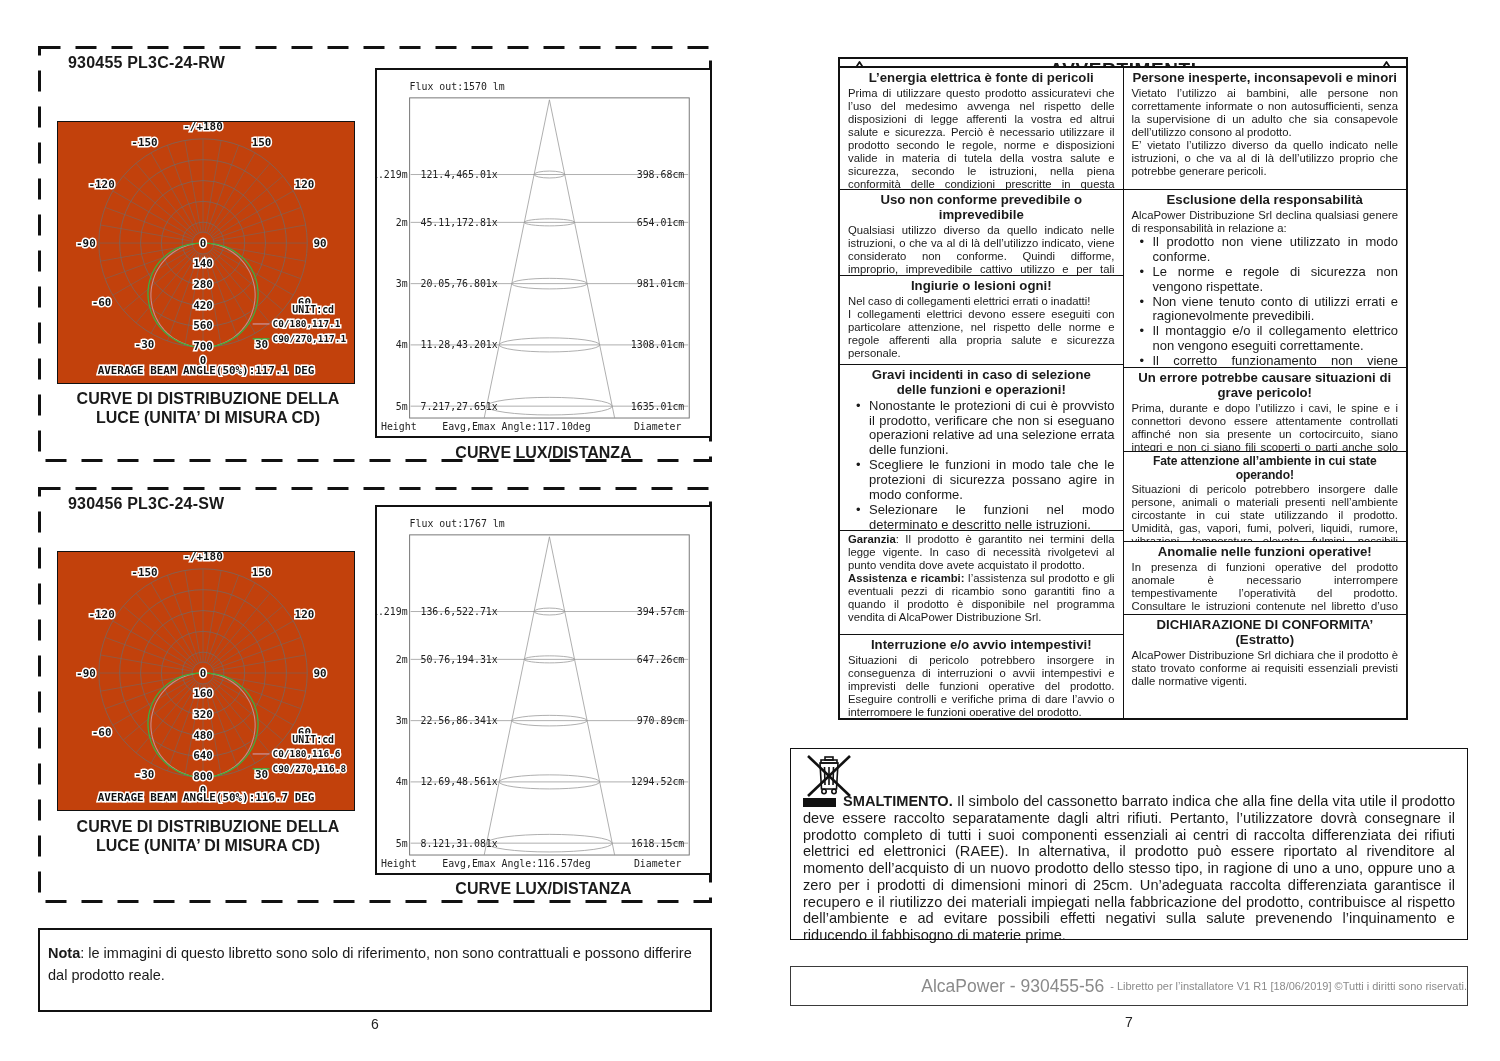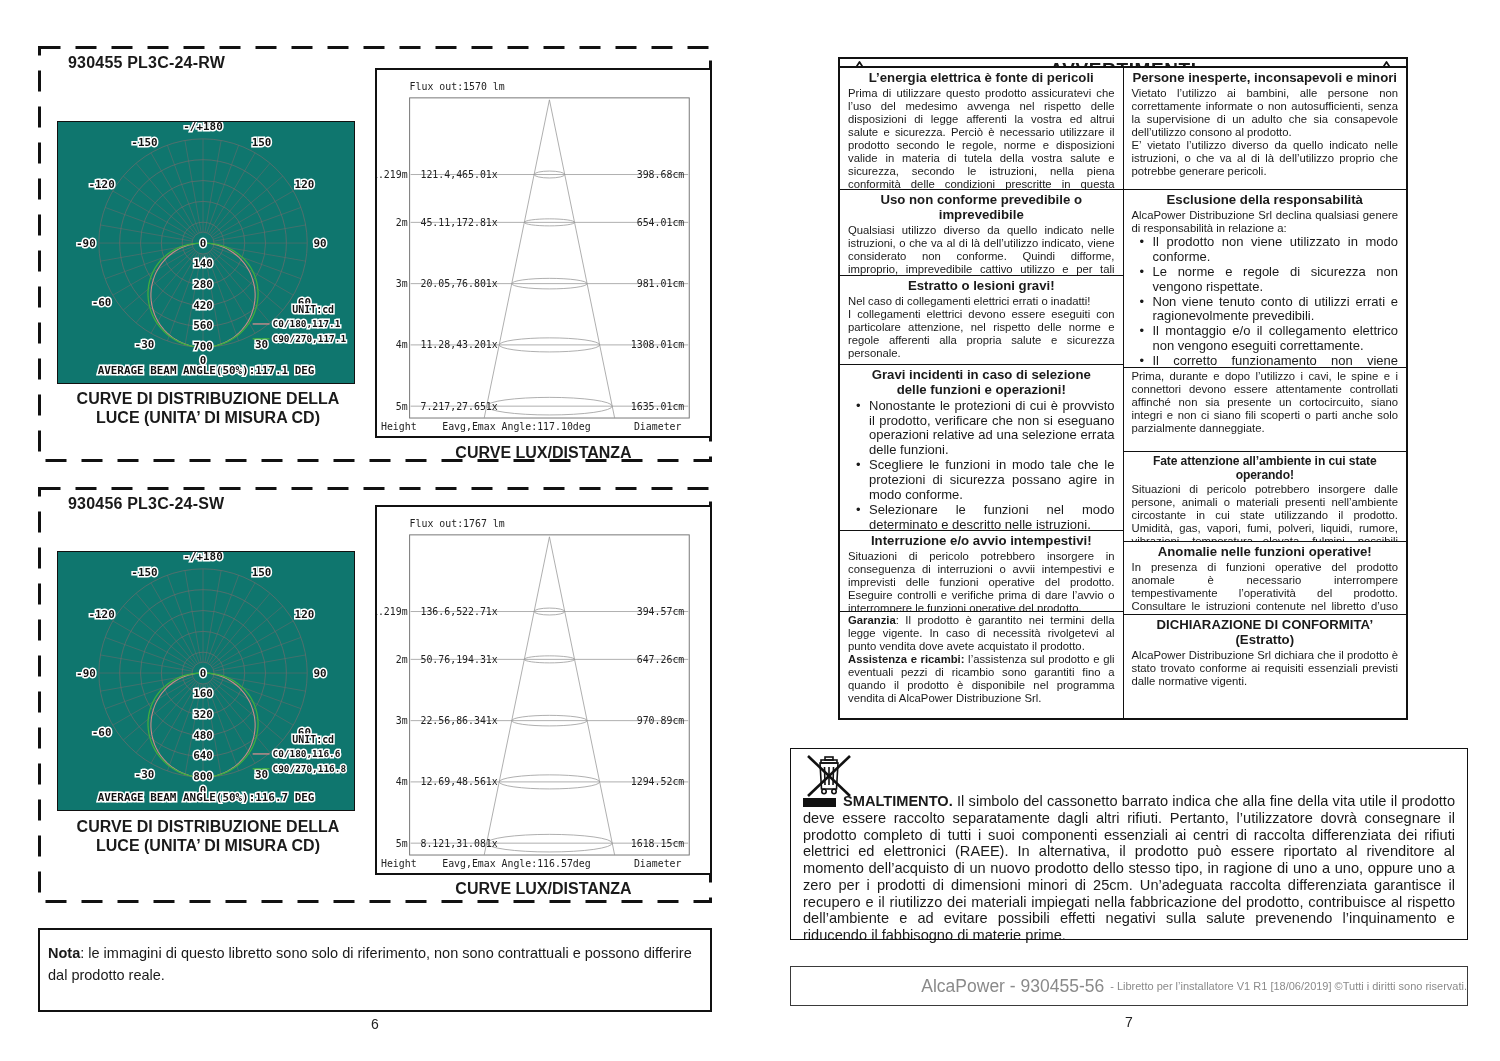--- a/index.html
+++ b/index.html
@@ -2,21 +2,21 @@
 <html><head>
 <meta charset="utf-8">
 <style>
   html,body{margin:0;padding:0}
   body{width:1500px;height:1061px;position:relative;background:#fff;color:#1a1a1a;
        font-family:"Liberation Sans",sans-serif;overflow:hidden}
   .abs{position:absolute;box-sizing:border-box}
   .dashed-svg{position:absolute;left:0;top:0;pointer-events:none}
   .sec-title{font-weight:bold;font-size:16px;letter-spacing:.2px}
   .chart-caption{font-weight:bold;font-size:16px;text-align:center;line-height:1.2}
-  .polar-box{border:1.5px solid #111;background:#0f766e}
+  .polar-box{border:1.5px solid #111;background:#c2410c}
   .lux-box{border:2.5px solid #111;background:#fff}
   .note-box{border:2px solid #111;font-size:14.5px;padding:13px 8px 0;line-height:1.5}
   .pagenum{font-size:14px;text-align:center;color:#222}
   .warn-header{border:2px solid #111;display:flex;align-items:center;padding:0 7px;background:#fff}
   .warn-title{font-weight:bold;font-size:19px;letter-spacing:.6px;flex:1;text-align:center}
   .warn-table{border:2px solid #111;display:flex;background:#fff}
   .warn-col{width:50%;display:flex;flex-direction:column}
   .warn-col.rightcol{border-left:1.5px solid #111}
   .cell{border-bottom:1.5px solid #111;padding:2px 8px 1px;overflow:hidden;box-sizing:border-box}
   .cell:last-child{border-bottom:none}
@@ -301,40 +301,40 @@
   <div class="warn-col" id="warnL">
       <div class="cell" style="height: 122px;">
         <h3>L’energia elettrica è fonte di pericoli</h3>
         <p>Prima di utilizzare questo prodotto assicuratevi che l’uso del medesimo avvenga nel rispetto delle disposizioni di legge afferenti la vostra ed altrui salute e sicurezza. Perciò è necessario utilizzare il prodotto secondo le regole, norme e disposizioni valide in materia di tutela della vostra salute e sicurezza, secondo le istruzioni, nella piena conformità delle condizioni prescritte in questa pubblicazione.</p>
       </div>
       <div class="cell" style="height: 86px;">
         <h3>Uso non conforme prevedibile o imprevedibile</h3>
         <p>Qualsiasi utilizzo diverso da quello indicato nelle istruzioni, o che va al di là dell’utilizzo indicato, viene considerato non conforme. Quindi difforme, improprio, imprevedibile cattivo utilizzo e per tali ragioni ad alto livello di pericolo. Di conseguenza solleva sin d’ora AlcaPower da ogni responsabilità.</p>
       </div>
       <div class="cell" style="height: 89px;">
-        <h3>Estratto o lesioni gravi!</h3>
+        <h3>Ingiurie o lesioni ogni!</h3>
         <p>Nel caso di collegamenti elettrici errati o inadatti!</p>
         <p>I collegamenti elettrici devono essere eseguiti con particolare attenzione, nel rispetto delle norme e regole afferenti alla propria salute e sicurezza personale.</p>
       </div>
       <div class="cell" style="height: 166px;">
         <h3>Gravi incidenti in caso di selezione<br>delle funzioni e operazioni!</h3>
         <ul>
           <li>Nonostante le protezioni di cui è provvisto il prodotto, verificare che non si eseguano operazioni relative ad una selezione errata delle funzioni.</li>
           <li>Scegliere le funzioni in modo tale che le protezioni di sicurezza possano agire in modo conforme.</li>
           <li>Selezionare le funzioni nel modo determinato e descritto nelle istruzioni.</li>
           <li>L’eventuale collegamento ad un altro apparecchio deve essere monitorato in modo da garantire la massima sicurezza.</li>
         </ul>
       </div>
+      <div class="cell" style="height: 104px;">
+        <p><b>Garanzia</b>: Il prodotto è garantito nei termini della legge vigente. In caso di necessità rivolgetevi al punto vendita dove avete acquistato il prodotto.</p>
+        <p><b>Assistenza e ricambi:</b> l’assistenza sul prodotto e gli eventuali pezzi di ricambio sono garantiti fino a quando il prodotto è disponibile nel programma vendita di AlcaPower Distribuzione Srl.</p>
+      </div>
       <div class="cell" style="height: 81px;">
         <h3>Interruzione e/o avvio intempestivi!</h3>
         <p>Situazioni di pericolo potrebbero insorgere in conseguenza di interruzioni o avvii intempestivi e imprevisti delle funzioni operative del prodotto. Eseguire controlli e verifiche prima di dare l’avvio o interrompere le funzioni operative del prodotto.</p>
-      </div>
-      <div class="cell" style="height: 104px;">
-        <p><b>Garanzia</b>: Il prodotto è garantito nei termini della legge vigente. In caso di necessità rivolgetevi al punto vendita dove avete acquistato il prodotto.</p>
-        <p><b>Assistenza e ricambi:</b> l’assistenza sul prodotto e gli eventuali pezzi di ricambio sono garantiti fino a quando il prodotto è disponibile nel programma vendita di AlcaPower Distribuzione Srl.</p>
       </div>
     </div>
   <div class="warn-col rightcol" id="warnR">
       <div class="cell" style="height: 122px;">
         <h3>Persone inesperte, inconsapevoli e minori</h3>
         <p>Vietato l’utilizzo ai bambini, alle persone non correttamente informate o non autosufficienti, senza la supervisione di un adulto che sia consapevole dell’utilizzo consono al prodotto.</p>
         <p>E’ vietato l’utilizzo diverso da quello indicato nelle istruzioni, o che va al di là dell’utilizzo proprio che potrebbe generare pericoli.</p>
       </div>
       <div class="cell" style="height: 178px;">
         <h3>Esclusione della responsabilità</h3>
@@ -342,20 +342,21 @@
         <ul>
           <li>Il prodotto non viene utilizzato in modo conforme.</li>
           <li>Le norme e regole di sicurezza non vengono rispettate.</li>
           <li>Non viene tenuto conto di utilizzi errati e ragionevolmente prevedibili.</li>
           <li>Il montaggio e/o il collegamento elettrico non vengono eseguiti correttamente.</li>
           <li>Il corretto funzionamento non viene regolarmente controllato.</li>
           <li>Vengono apportati tentativi di riparazioni e/o modifiche che alterano l’integrità al prodotto.</li>
         </ul>
       </div>
       <div class="cell" style="height: 84px;">
+        <h3>Un errore potrebbe causare situazioni di<br>grave pericolo!</h3>
         <p>Prima, durante e dopo l’utilizzo i cavi, le spine e i connettori devono essere attentamente controllati affinché non sia presente un cortocircuito, siano integri e non ci siano fili scoperti o parti anche solo parzialmente danneggiate.</p>
       </div>
       <div class="cell" style="height: 90px;">
         <h3 class="tight">Fate attenzione all’ambiente in cui state operando!</h3>
         <p>Situazioni di pericolo potrebbero insorgere dalle persone, animali o materiali presenti nell’ambiente circostante in cui state utilizzando il prodotto. Umidità, gas, vapori, fumi, polveri, liquidi, rumore, vibrazioni, temperatura elevata, fulmini, possibili cadute di materiali, vibrazioni e atmosfere esplosive.</p>
       </div>
       <div class="cell" style="height: 73px;">
         <h3>Anomalie nelle funzioni operative!</h3>
         <p>In presenza di funzioni operative del prodotto anomale è necessario interrompere tempestivamente l’operatività del prodotto. Consultare le istruzioni contenute nel libretto d’uso del prodotto.</p>
       </div>

